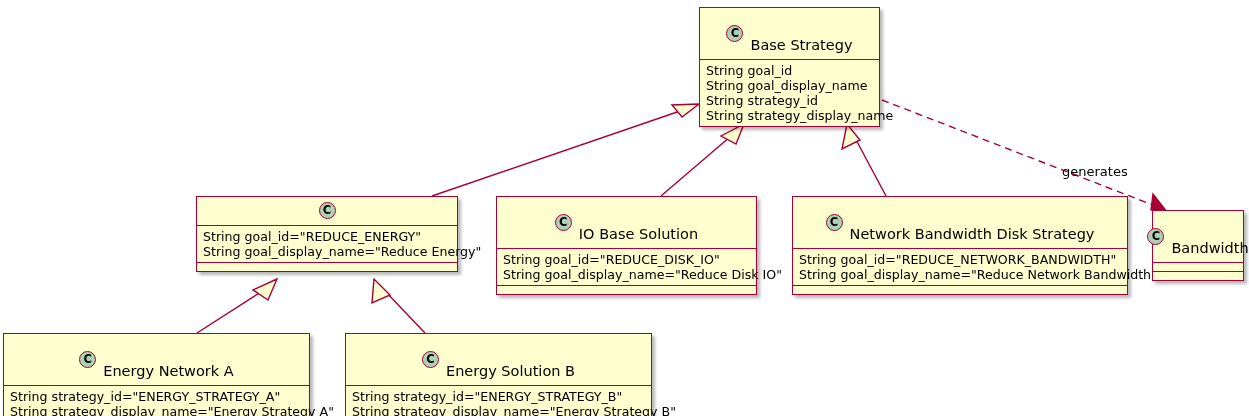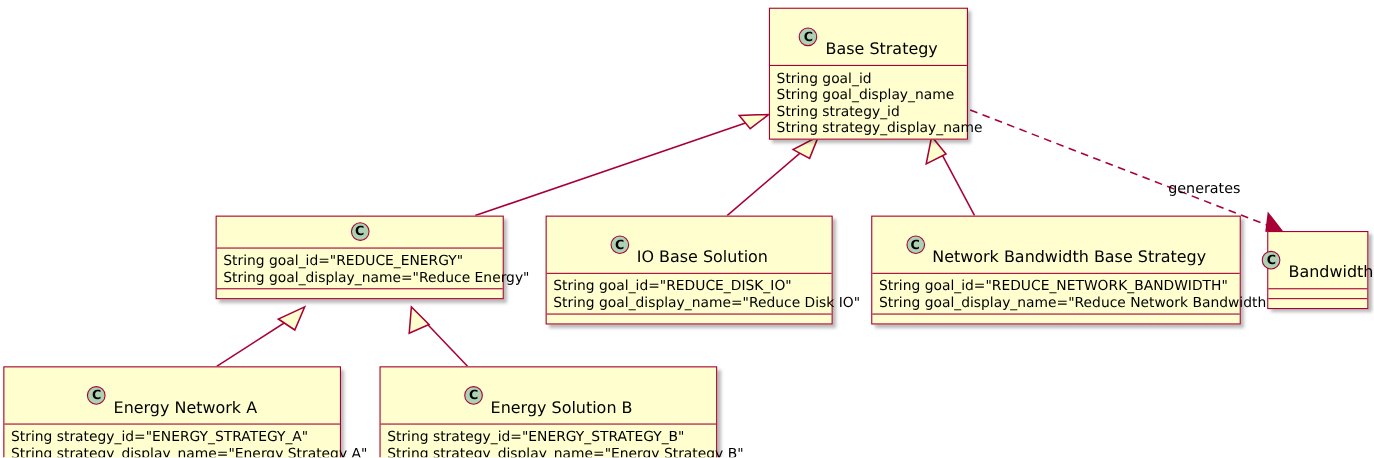--- a/index.html
+++ b/index.html
@@ -153,21 +153,21 @@
     <div class="uml-section">
       <div class="member">String goal_id="REDUCE_DISK_IO"</div>
       <div class="member">String goal_display_name="Reduce Disk IO"</div>
     </div>
     <div class="uml-section empty"></div>
   </div>
 
   <div class="uml-class" style="left:792px; top:196px; width:336px;">
     <div class="uml-header">
       <span class="class-icon">C</span>
-      <span class="class-title">Network Bandwidth Base Strategy</span>
+      <span class="class-title">Network Bandwidth Disk Strategy</span>
     </div>
     <div class="uml-section">
       <div class="member">String goal_id="REDUCE_NETWORK_BANDWIDTH"</div>
       <div class="member">String goal_display_name="Reduce Network Bandwidth"</div>
     </div>
     <div class="uml-section empty"></div>
   </div>
 
   <div class="uml-class" style="left:1152px; top:210px; width:92px;">
     <div class="uml-header">

